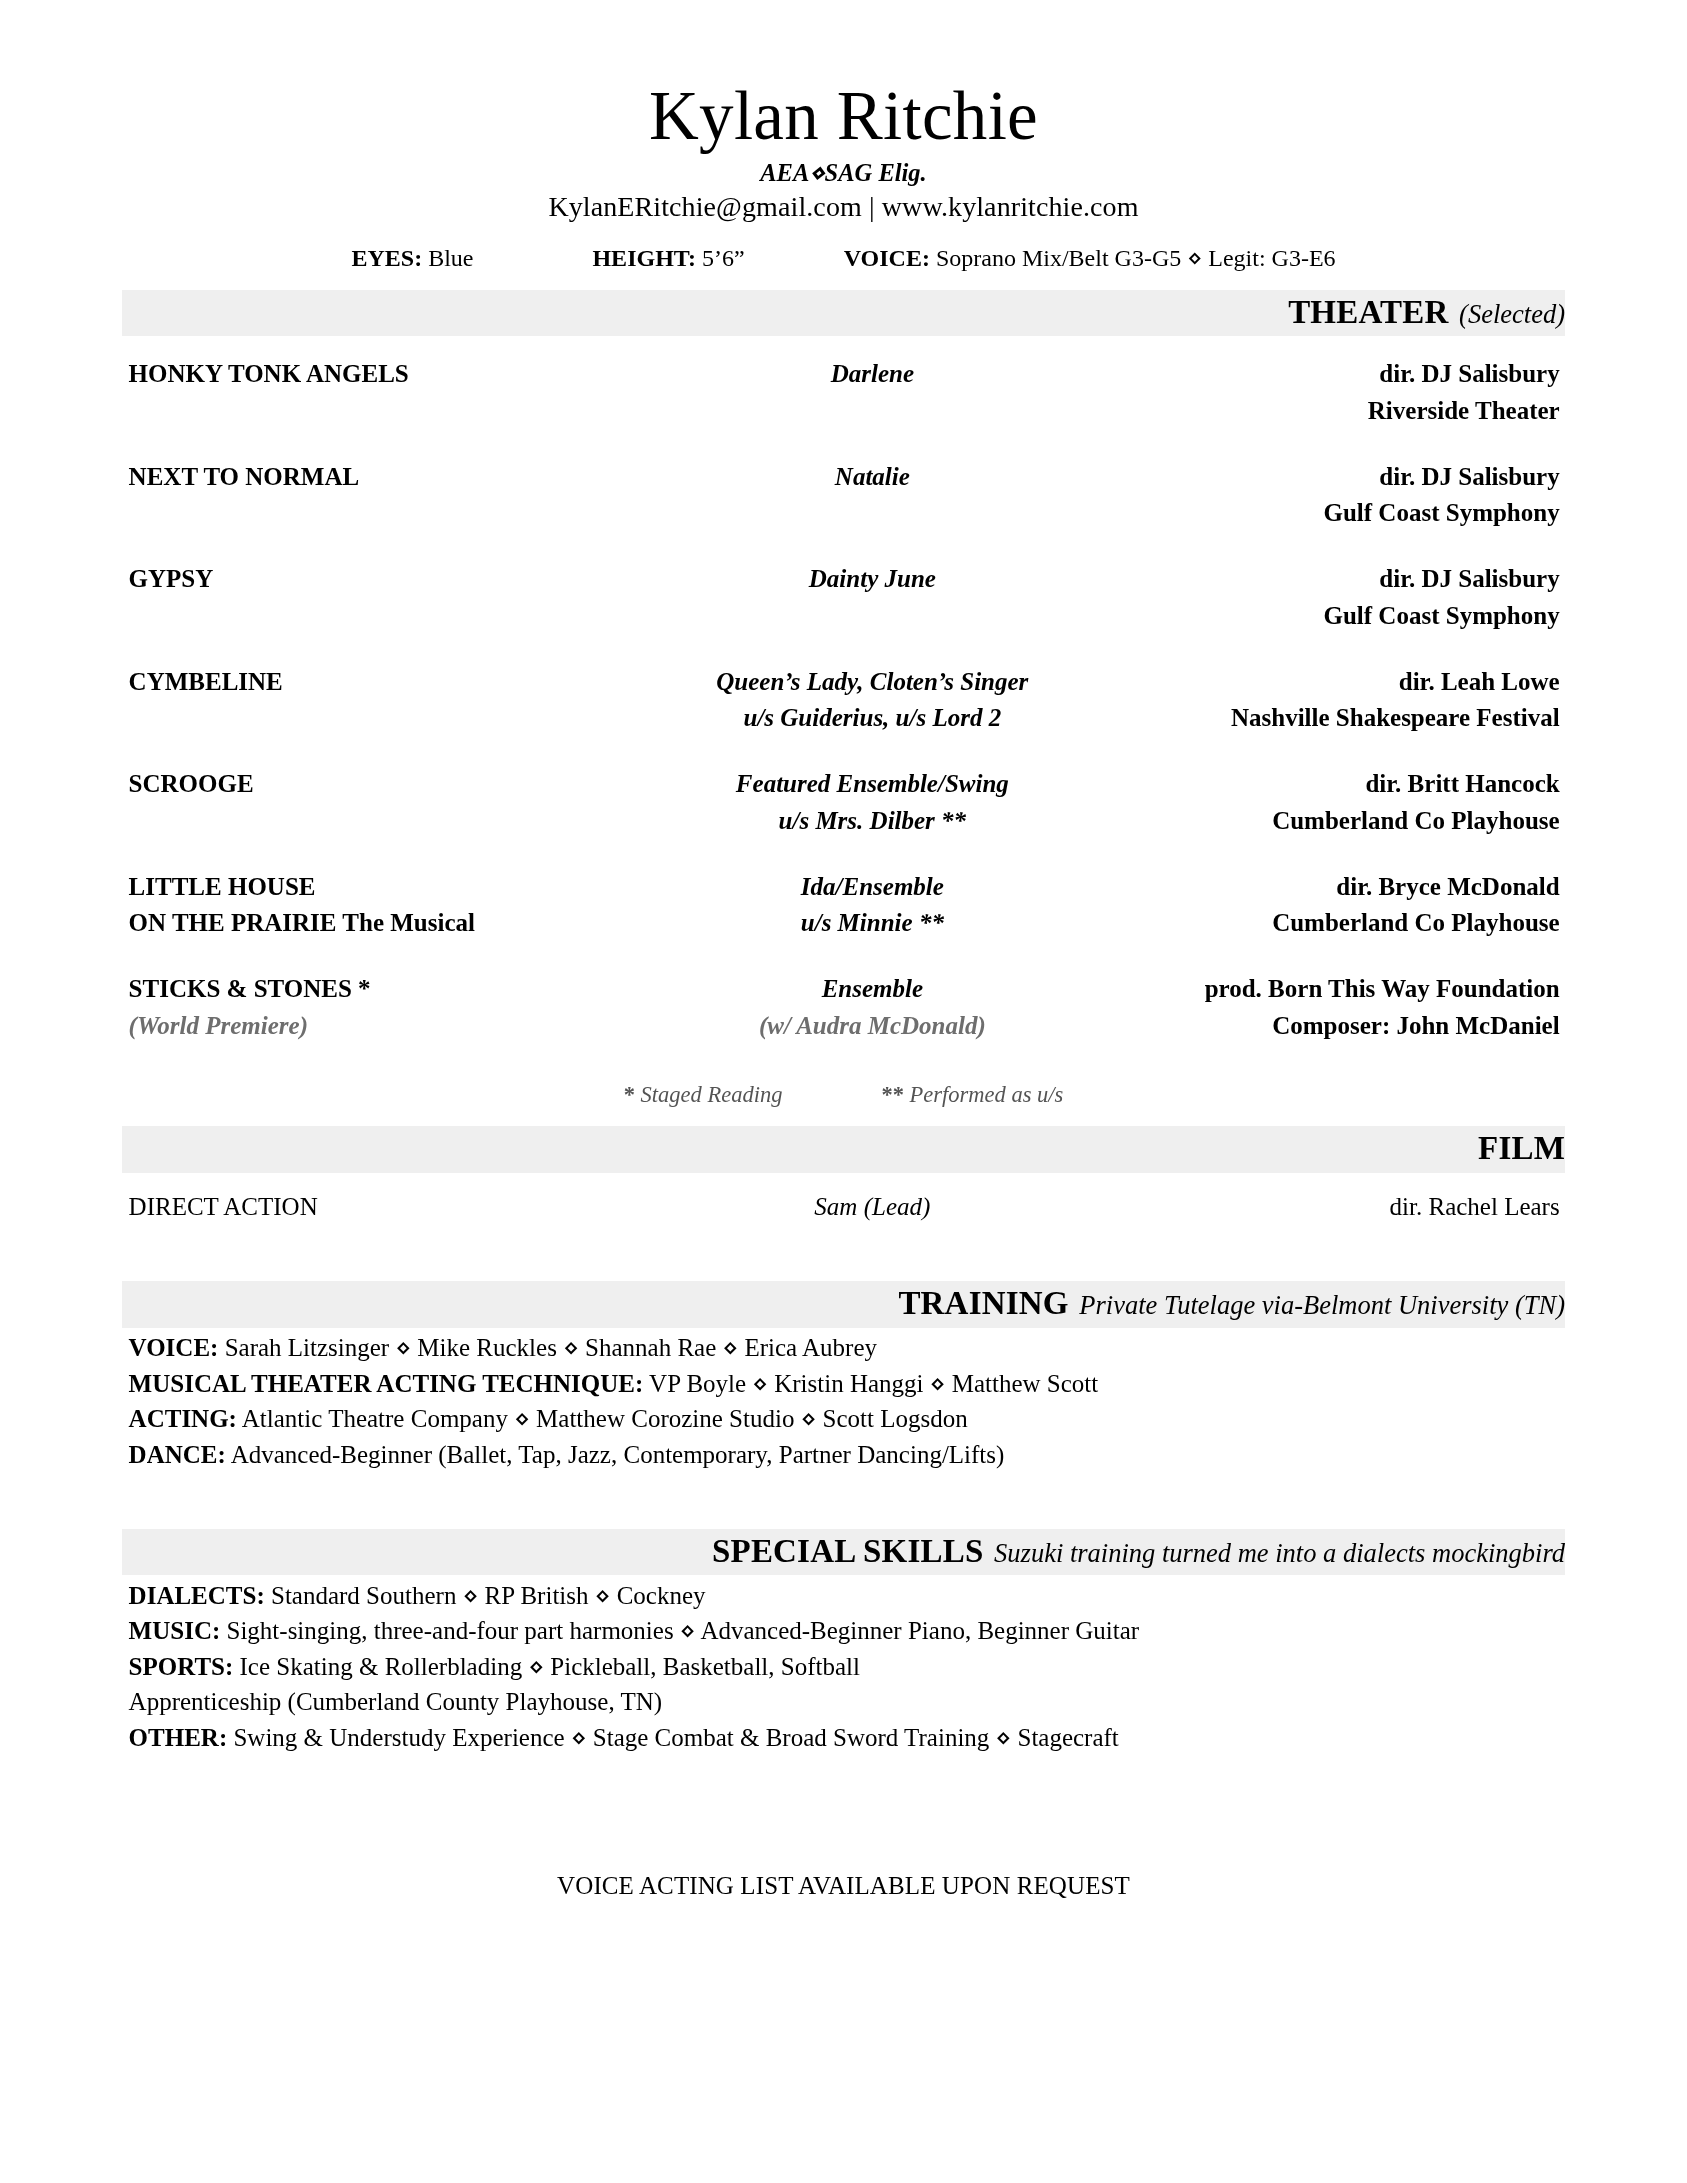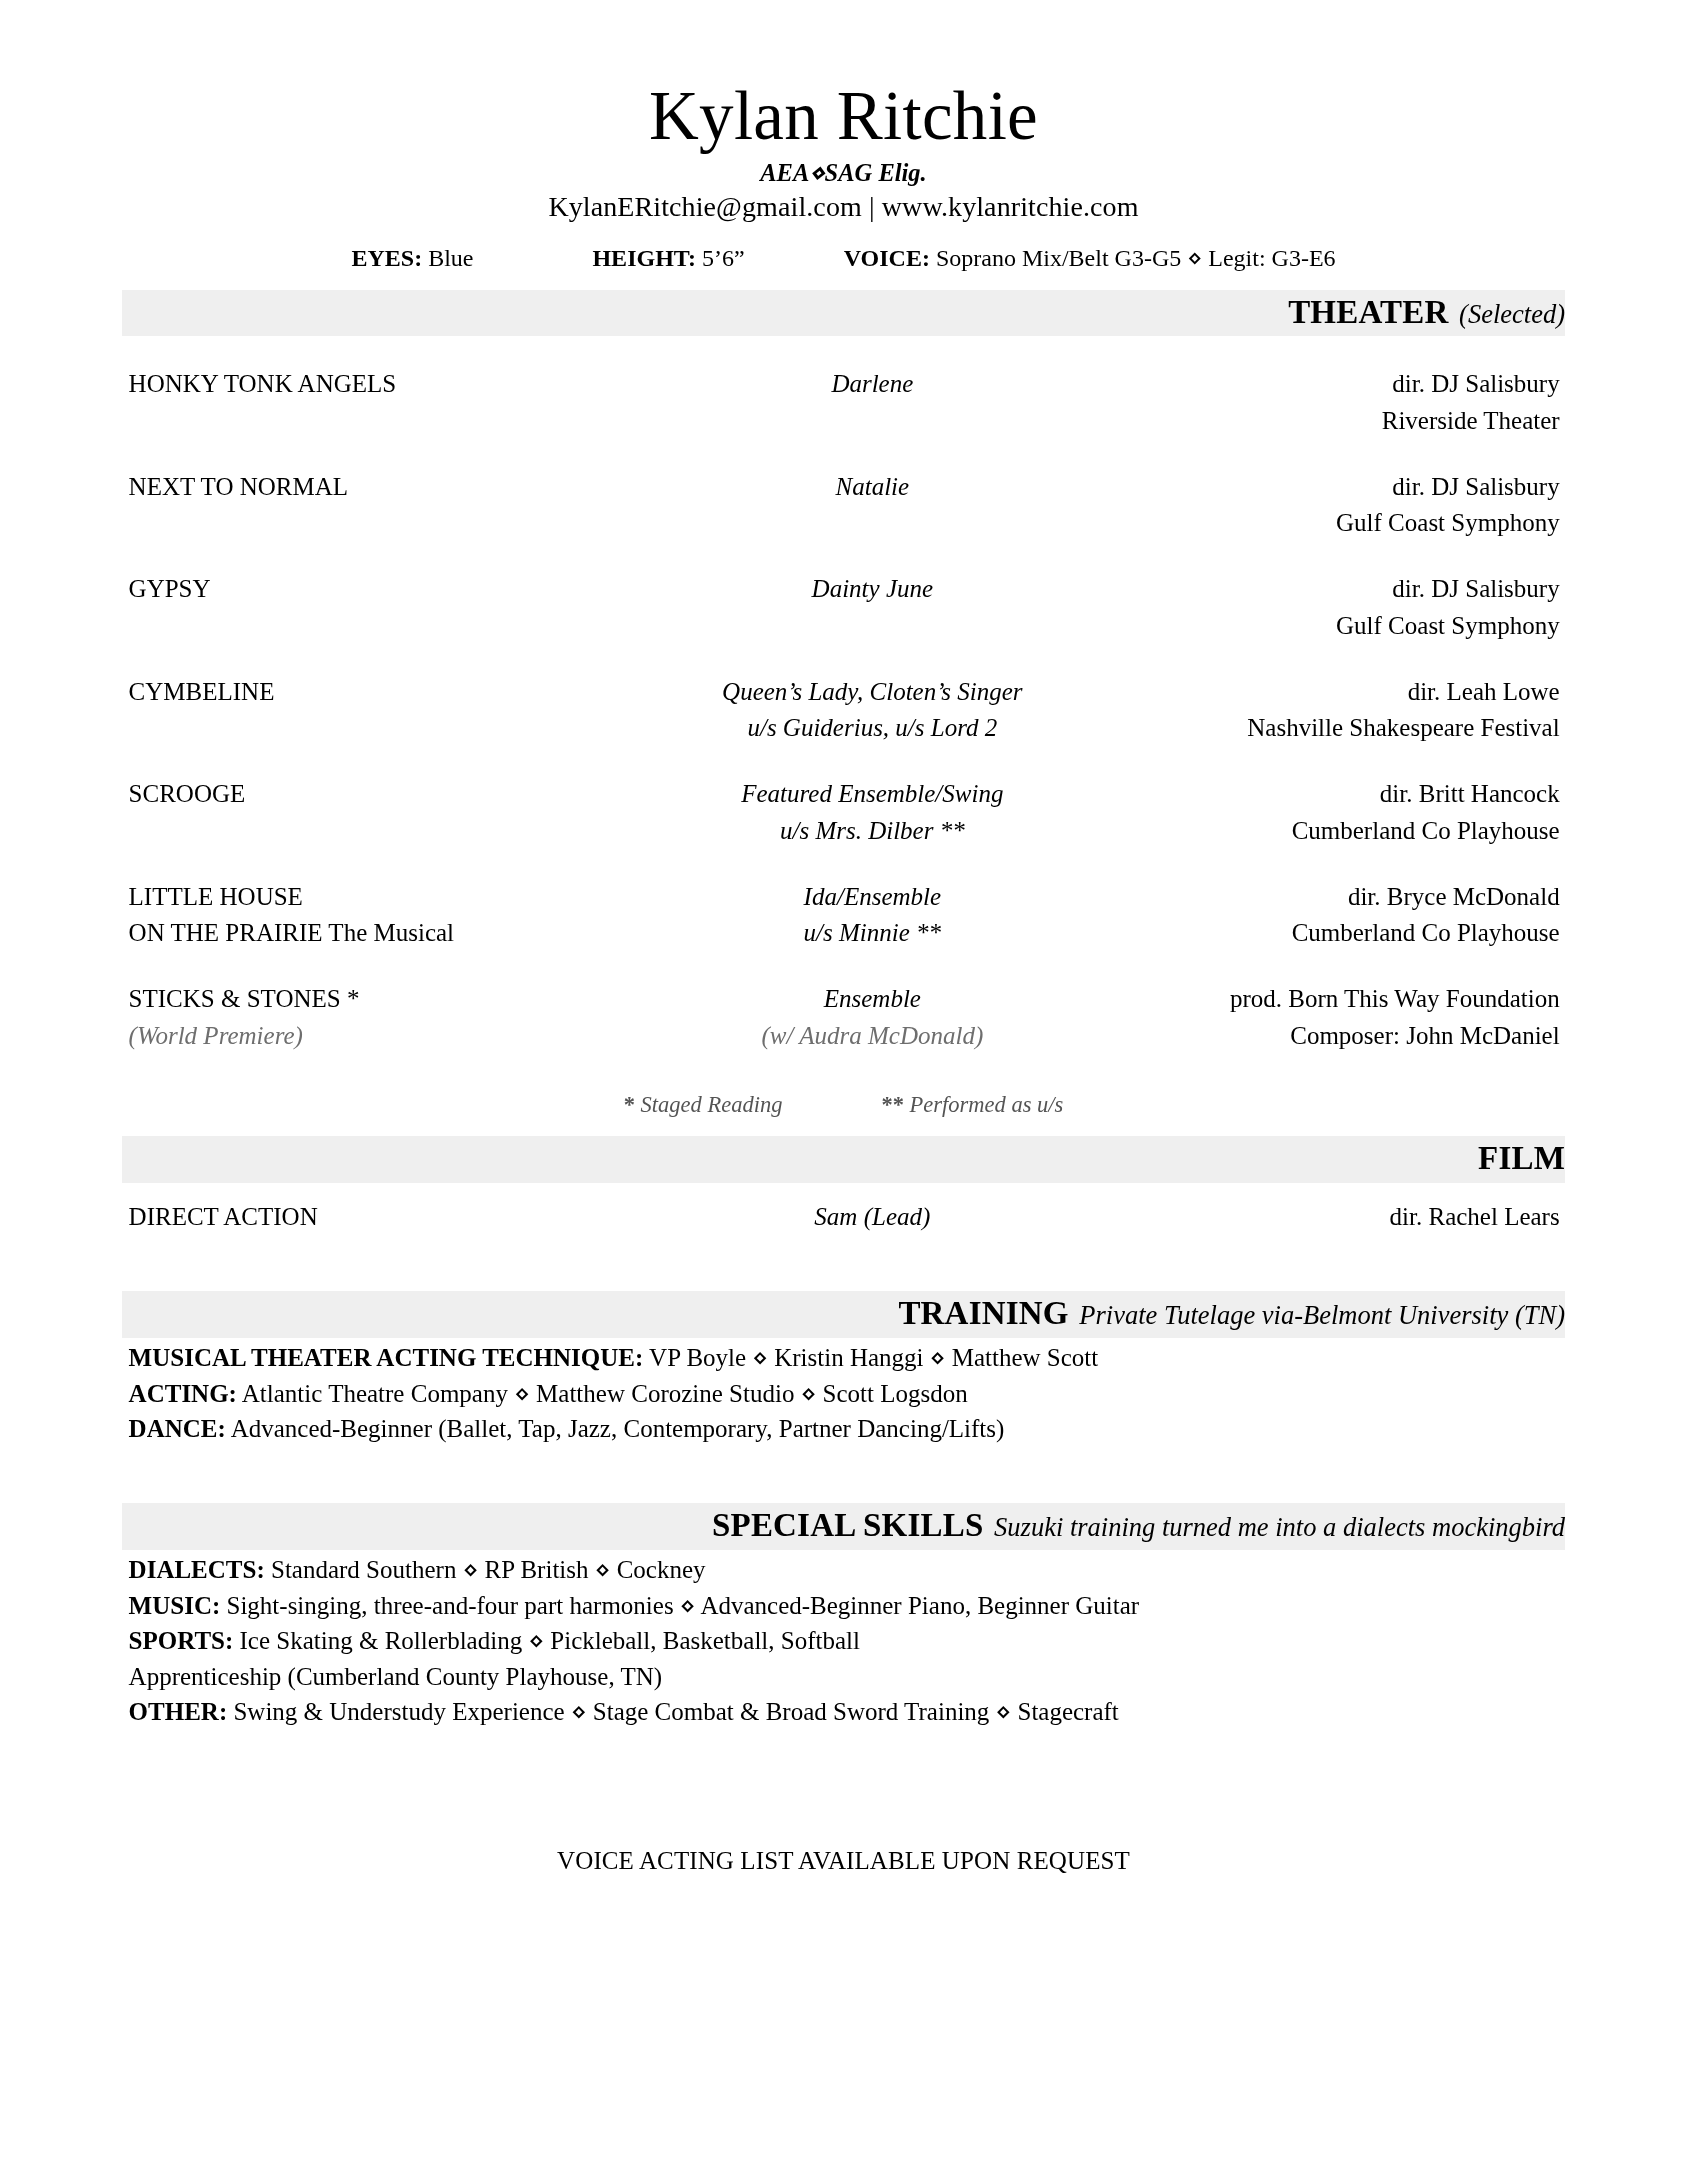--- a/index.html
+++ b/index.html
@@ -69,21 +69,21 @@
     font-size: 33px;
     font-weight: bold;
     letter-spacing: 0.2px;
   }
   .bar .sub {
     font-size: 26.5px;
     font-style: italic;
   }
 
   
-  .credits { margin-top: 30px; }
+  .credits { margin-top: 20px; font-weight: bold; }
   .credit-row {
     display: flex;
     width: 100%;
     margin-bottom: 30px;
   }
   .credit-row:last-child { margin-bottom: 0; align-items: flex-end; }
   .col-show {
     width: 36%;
     font-size: 25px;
     line-height: 1.45;
@@ -305,20 +305,23 @@
 
   <div class="gap-lg"></div>
 
   <div class="bar">
     <span class="h">TRAINING</span>
     <span class="sub">Private Tutelage via-Belmont University (TN)</span>
   </div>
 
   <div class="list">
     <div class="line">
+      <b>VOICE:</b><span> Sarah Litzsinger ⋄ Mike Ruckles ⋄ Shannah Rae ⋄ Erica Aubrey</span>
+    </div>
+    <div class="line">
       <b>MUSICAL THEATER ACTING TECHNIQUE:</b><span> VP Boyle ⋄ Kristin Hanggi ⋄ Matthew Scott</span>
     </div>
     <div class="line">
       <b>ACTING:</b><span>  Atlantic Theatre Company ⋄ Matthew Corozine Studio ⋄ Scott Logsdon</span>
     </div>
     <div class="line">
       <b>DANCE:</b><span> Advanced-Beginner (Ballet, Tap, Jazz, Contemporary, Partner Dancing/Lifts)</span>
     </div>
   </div>
 

